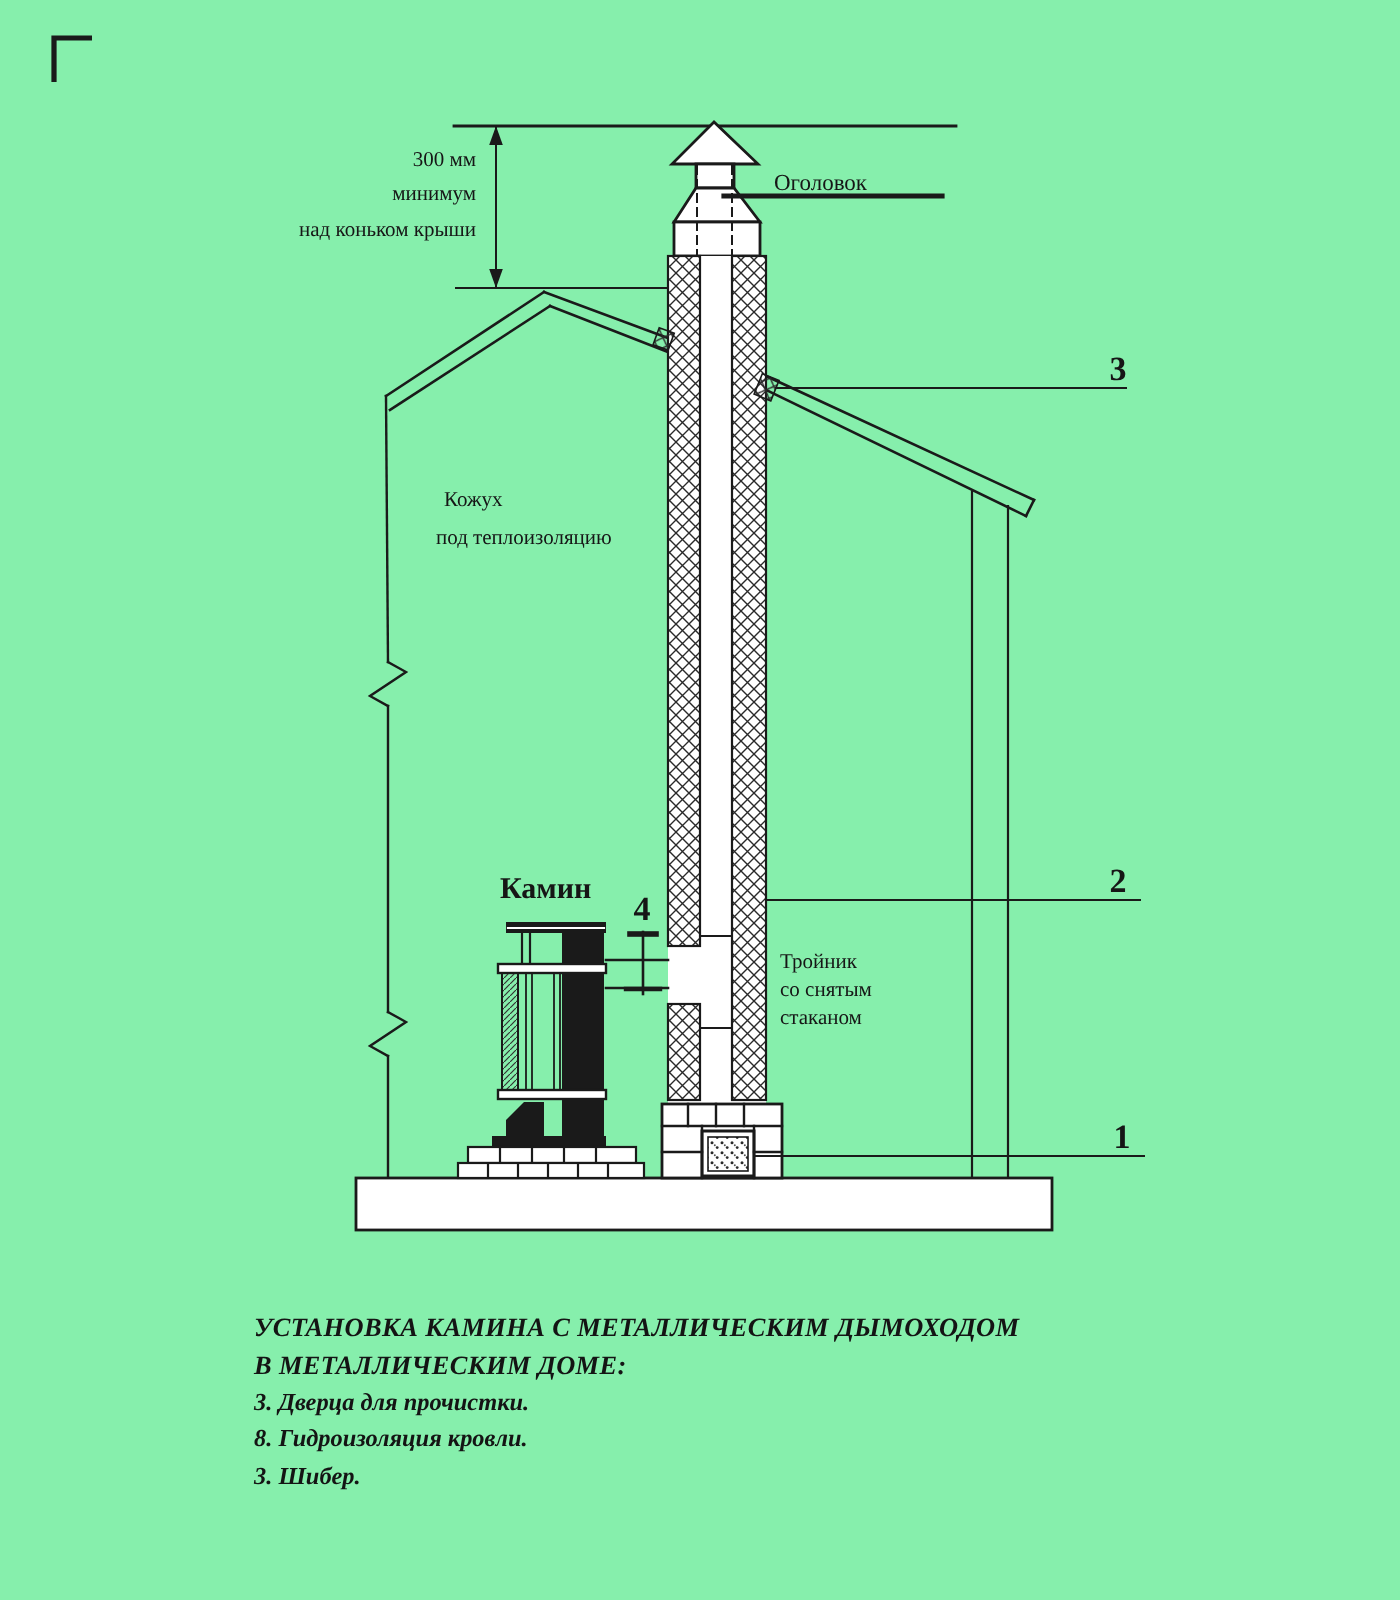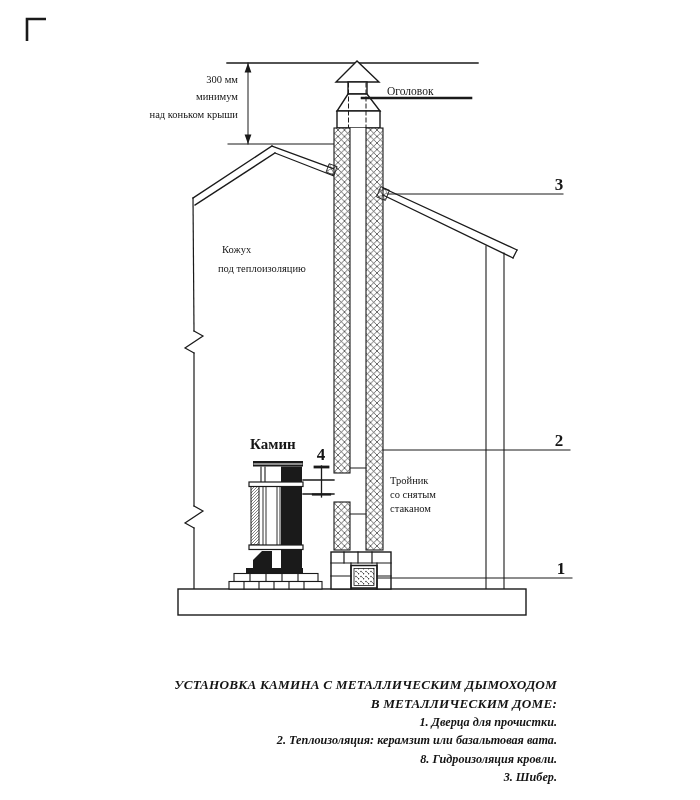--- a/index.html
+++ b/index.html
@@ -1,29 +1,29 @@
 <!DOCTYPE html>
 <html><head>
 <meta charset="utf-8">
 <style>
   html,body{margin:0;padding:0;background:#e8e8e8;}
   .page{
     position:relative;width:700px;height:800px;margin:0 auto;
-    background:#ffffff;overflow:hidden;
+    background:#86efac;overflow:hidden;
     font-family:"Liberation Serif","DejaVu Serif",serif;
   }
   svg{position:absolute;left:0;top:0;}
   svg text{fill:#161616;}
   .t-small{font-size:10.5px;}
   .t-label{font-size:11.5px;}
   .t-kamin{font-size:15px;font-weight:bold;}
   .t-num{font-size:17px;font-weight:bold;}
   .caption{
-    position:absolute;left:127px;top:676px;width:430px;
-    color:#141414;font-style:italic;font-weight:bold;text-align:right;
+    position:absolute;left:127px;top:655px;width:430px;
+    color:#141414;font-style:italic;font-weight:bold;
   }
   .cap-title{font-size:13.2px;line-height:18.5px;letter-spacing:0.2px;}
   .cap-item{font-size:12.2px;line-height:18.3px;}
 </style>
 </head>
 <body>
 
 <div class="page">
   <svg width="700" height="800" viewBox="0 0 700 800">
     <defs>
@@ -167,18 +167,17 @@
 
     <text class="t-num" x="321" y="460" text-anchor="middle">4</text>
     <text class="t-num" x="559" y="190" text-anchor="middle">3</text>
     <text class="t-num" x="559" y="446" text-anchor="middle">2</text>
     <text class="t-num" x="561" y="574" text-anchor="middle">1</text>
   </svg>
 
   <div class="caption">
     <div class="cap-title">УСТАНОВКА КАМИНА С МЕТАЛЛИЧЕСКИМ ДЫМОХОДОМ</div>
     <div class="cap-title">В МЕТАЛЛИЧЕСКИМ ДОМЕ:</div>
-    <div class="cap-item">1. Дверца для прочистки.</div>
-    <div class="cap-item">2. Теплоизоляция: керамзит или базальтовая вата.</div>
+    <div class="cap-item">3. Дверца для прочистки.</div>
     <div class="cap-item">8. Гидроизоляция кровли.</div>
     <div class="cap-item">3. Шибер.</div>
   </div>
 </div>
 
 </body></html>

